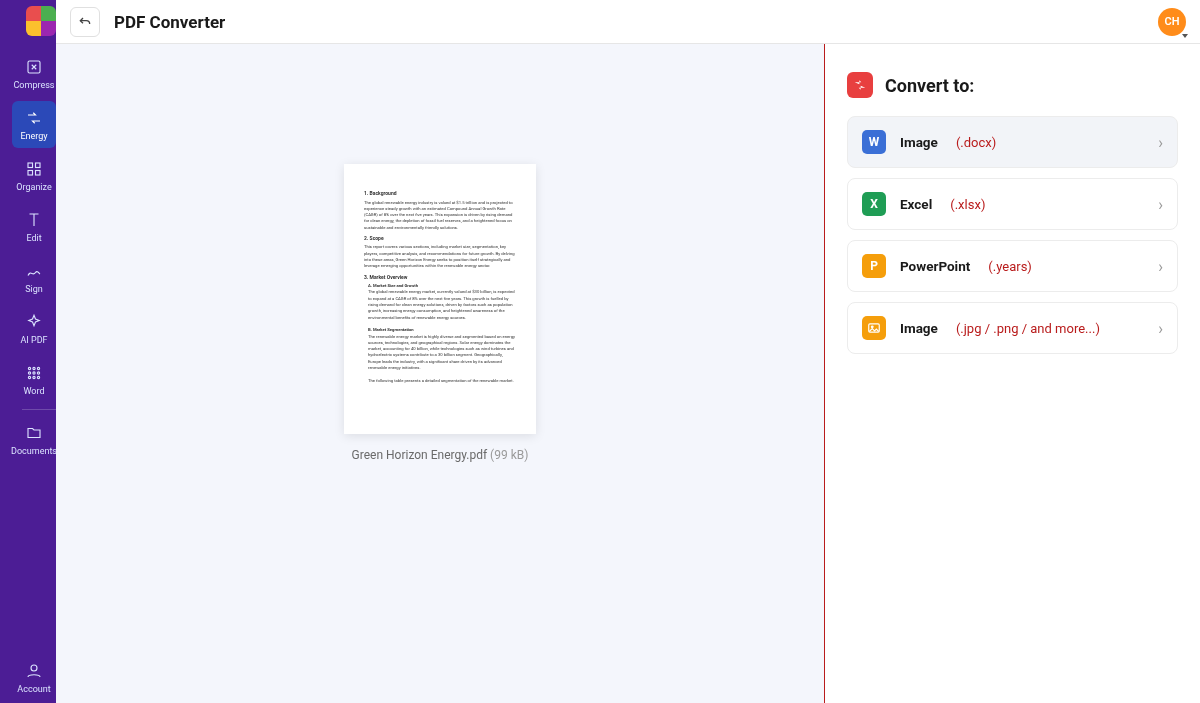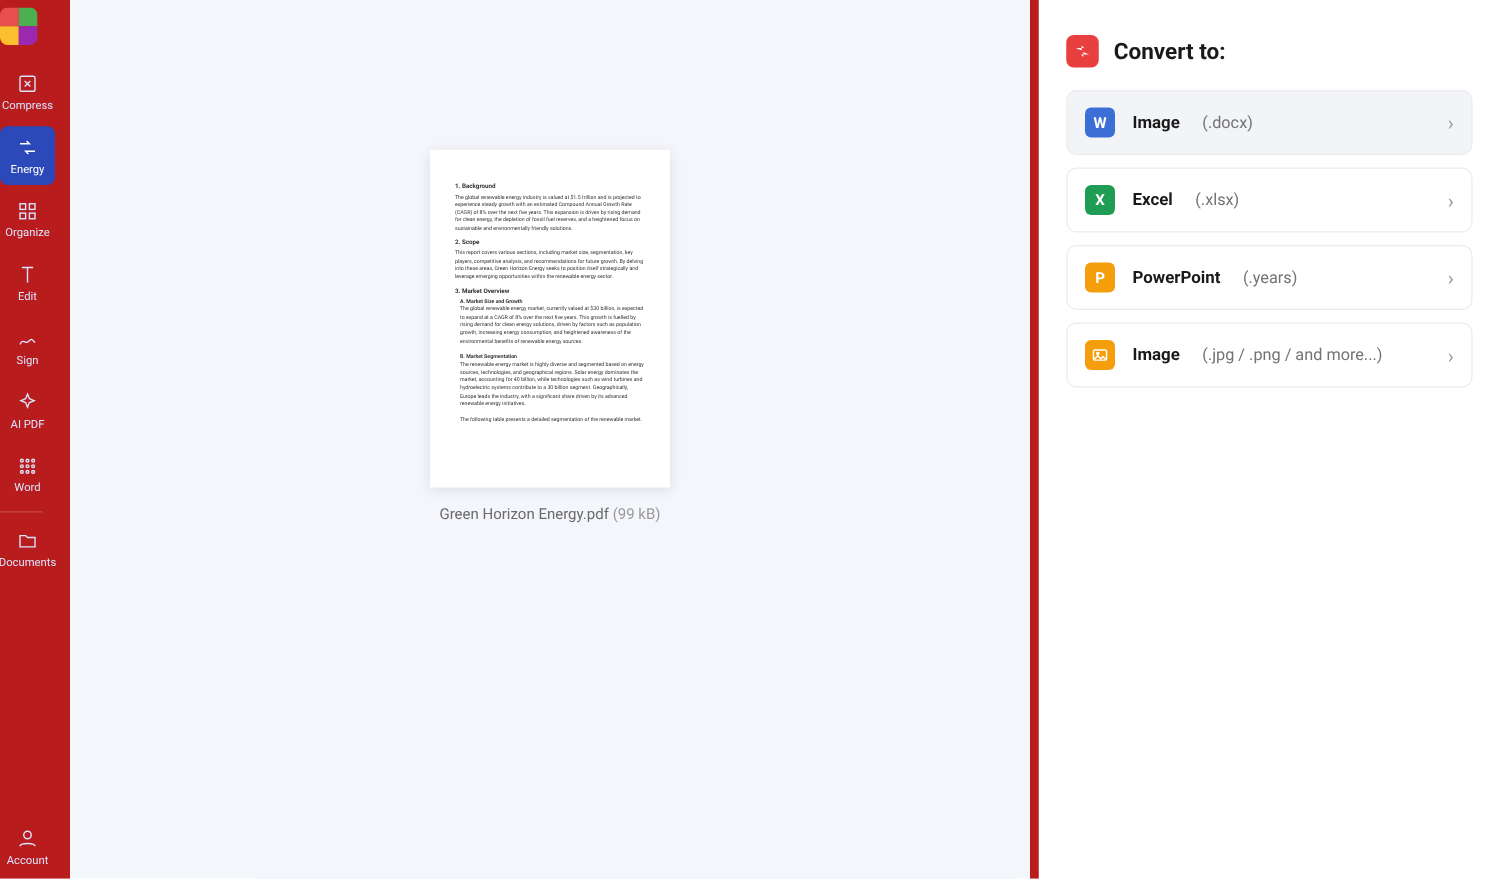--- a/index.html
+++ b/index.html
@@ -1,20 +1,20 @@
 <!DOCTYPE html>
 <html><head>
 <meta charset="utf-8">
 <style>
   * { margin: 0; padding: 0; box-sizing: border-box; }
   body { font-family: -apple-system, BlinkMacSystemFont, "Segoe UI", Roboto, Arial, sans-serif; width: 1200px; height: 703px; overflow: hidden; background: #fff; }
   .app { display: flex; width: 100%; height: 100%; }
 
   
-  .sidebar { width: 56px; background: #b91c1c; display: flex; flex-direction: column; align-items: flex-start; padding-top: 6px; }
+  .sidebar { width: 56px; background: #4c1d95; display: flex; flex-direction: column; align-items: flex-end; padding-top: 6px; }
   .logo { width: 30px; height: 30px; border-radius: 6px; display: grid; grid-template-columns: 1fr 1fr; grid-template-rows: 1fr 1fr; overflow: hidden; margin-bottom: 12px; }
   .logo div:nth-child(1){background:#e94e4e;} .logo div:nth-child(2){background:#4caf50;}
   .logo div:nth-child(3){background:#fbc02d;} .logo div:nth-child(4){background:#9c27b0;}
   .side-item { width: 44px; display:flex; flex-direction:column; align-items:center; gap:3px; color:#dbe3ff; padding:7px 0; border-radius:6px; margin:2px 0; cursor:pointer; font-size:9px; }
   .side-item.active { background:#2b49b8; color:#fff; }
   .side-icon { width:20px; height:20px; display:flex; align-items:center; justify-content:center; }
   .side-sep { width:34px; height:1px; background:rgba(255,255,255,.2); margin:4px 0;}
   .side-spacer { flex:1; }
   .side-item svg { stroke:#dbe3ff; fill:none; stroke-width:1.5; }
   .side-item.active svg { stroke:#fff; }
@@ -36,30 +36,30 @@
   .doc-thumb { width:192px; height:270px; background:#fff; box-shadow:0 2px 10px rgba(0,0,0,.1); padding:22px 20px; font-size:4.2px; line-height:1.5; color:#333; overflow:hidden;}
   .doc-thumb h4 { font-size:5px; font-weight:700; margin:4px 0 2px; }
   .filemeta { margin-top:14px; font-size:12px; color:#6a6a6a;}
   .filemeta .size{ color:#9a9a9a;}
   .cancel-row { position:absolute; top:540px; left:0; right:0; display:flex; justify-content:center; }
   .cancel-btn { display:flex; align-items:center; gap:8px; color:#2a60e4; font-size:14px; cursor:pointer; text-decoration:underline; }
   .cancel-btn svg{ stroke:#2a60e4; fill:none; stroke-width:1.6;}
   .watermark { position:absolute; bottom:12px; left:0; right:0; text-align:center; font-size:22px; font-weight:700; color:#d2d5de; letter-spacing:-.5px;}
 
   
-  .rightpanel { width:376px; border-left:7px solid #b91c1c; background:#fff; padding:28px 22px; }
+  .rightpanel { width:376px; border-left:1px solid #b91c1c; background:#fff; padding:28px 22px; }
   .panel-head { display:flex; align-items:center; gap:12px; margin-bottom:18px;}
   .panel-head-icon{ width:26px; height:26px; border-radius:6px; background:#e83f3f; display:flex; align-items:center; justify-content:center;}
   .panel-head-icon svg{ fill:#fff; }
   .panel-title{ font-size:18px; font-weight:700; color:#1a1a1a;}
   .opt { display:flex; align-items:center; gap:14px; padding:13px 14px; border:1px solid #ececec; border-radius:8px; margin-bottom:10px; cursor:pointer;}
   .opt.active{ background:#f2f4f8; }
   .opt-icon{ width:24px; height:24px; border-radius:5px; display:flex; align-items:center; justify-content:center; color:#fff; font-size:12px; font-weight:700; }
   .opt-label{ font-size:13.5px; color:#1a1a1a; font-weight:700;}
-  .opt-ext{ font-size:13px; color:#737373; font-weight:400; margin-left:4px;}
+  .opt-ext{ font-size:13px; color:#b91c1c; font-weight:400; margin-left:4px;}
   .opt-spacer{flex:1;}
   .chev{ color:#9a9a9a; }
   .ic-word{background:#3b6fd6;} .ic-excel{background:#1f9d55;} .ic-ppt{background:#f59e0b;} .ic-img{background:#f59e0b;}
 </style>
 </head>
 <body>
 
 <div class="app">
 
   <div class="sidebar">
@@ -153,20 +153,31 @@
           <svg width="18" height="18" viewBox="0 0 24 24">
             <circle cx="12" cy="8" r="4"></circle>
             <path d="M4 20c0-4 16-4 16 0"></path>
           </svg>
         </span>
       <span>Account</span>
     </div>
   </div>
 
   <div class="maincol">
+    <div class="topbar">
+      <div class="back-btn">
+        <svg width="16" height="16" viewBox="0 0 24 24" fill="none" stroke="#444" stroke-width="2">
+            <path d="M9 14l-4-4 4-4"></path>
+            <path d="M5 10h9a5 5 0 0 1 5 5v0"></path>
+          </svg>
+      </div>
+      <div class="page-title">PDF Converter</div>
+      <div class="topbar-spacer"></div>
+      <div class="avatar">CH</div>
+    </div>
 
     <div class="workspace">
       <div class="preview-pane">
         <div class="doc-thumb">
           <h4>1. Background</h4>
           <div>The global renewable energy industry is valued at $1.5 trillion and is projected to experience steady growth with an estimated Compound Annual Growth Rate (CAGR) of 8% over the next five years. This expansion is driven by rising demand for clean energy, the depletion of fossil fuel reserves, and a heightened focus on sustainable and environmentally friendly solutions.</div>
           <h4>2. Scope</h4>
           <div>This report covers various sections, including market size, segmentation, key players, competitive analysis, and recommendations for future growth. By delving into these areas, Green Horizon Energy seeks to position itself strategically and leverage emerging opportunities within the renewable energy sector.</div>
           <h4>3. Market Overview</h4>
           <div style="margin-left:4px;"><b>A. Market Size and Growth</b><br>The global renewable energy market, currently valued at $30 billion, is expected to expand at a CAGR of 8% over the next five years. This growth is fuelled by rising demand for clean energy solutions, driven by factors such as population growth, increasing energy consumption, and heightened awareness of the environmental benefits of renewable energy sources.</div>

